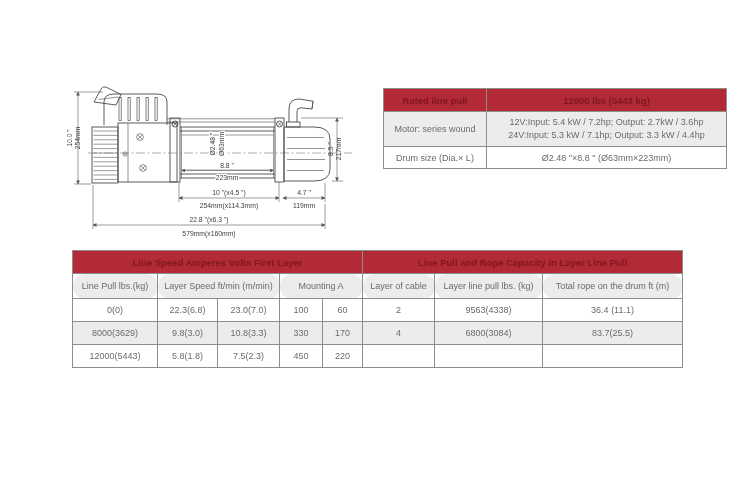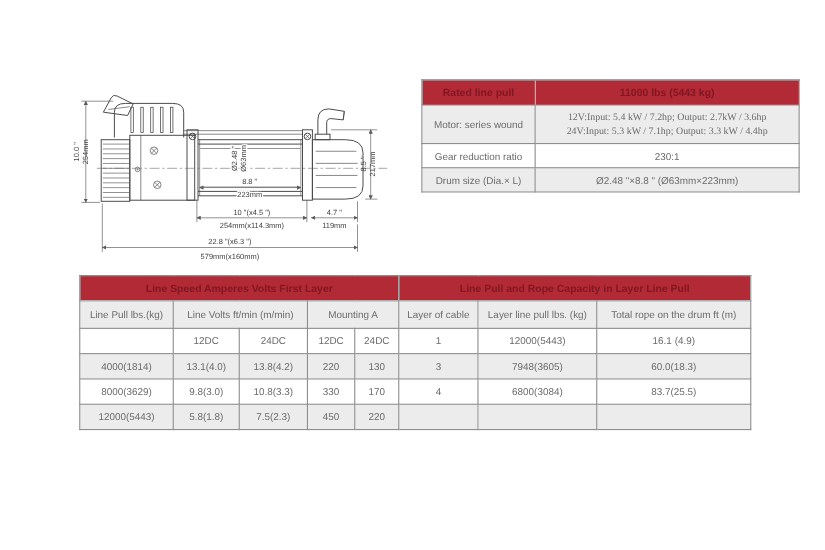--- a/index.html
+++ b/index.html
@@ -7,29 +7,29 @@
     position:relative;width:750px;height:500px;background:#ffffff;overflow:hidden;
     font-family:"Liberation Sans","DejaVu Sans",sans-serif;
   }
   
   table{border-collapse:collapse;table-layout:fixed;}
   td{border:1px solid #8d8d8d;text-align:center;vertical-align:middle;
      color:#6b6b6b;padding:1px 3px;overflow:hidden;white-space:nowrap;}
   tr:nth-child(even) td{background:#ececec;}
   tr.band-row td{background:#b22a35;color:#801722;font-weight:bold;border-color:#8d8d8d;}
   
-  table.spec{position:absolute;left:383px;top:72px;width:343px;font-size:9px;padding-left:12px;}
+  table.spec{position:absolute;left:383px;top:88px;width:343px;font-size:9px;padding-left:12px;}
   table.spec tr.band-row td{height:20px;font-size:9.5px;}
   table.spec td{height:19px;}
   table.spec tr.motor-row td{height:32px;}
-  table.spec td div{line-height:1.45;font-family:Liberation Serif, serif;}
+  table.spec td div{line-height:1.45;}
   
   table.perf{position:absolute;left:72px;top:250px;width:610px;font-size:9px;}
   table.perf tr.band-row td{height:20px;font-size:9.5px;}
-  table.perf tr.colhead td{height:22px;}
+  table.perf tr.colhead td{height:22px;border-radius:12px;}
   table.perf td{height:20px;}
   
   #diagram{position:absolute;left:60px;top:78px;}
   #diagram text{font-family:"Liberation Sans","DejaVu Sans",sans-serif;font-size:6.8px;fill:#3f3f3f;}
   .halo{stroke:#ffffff;stroke-width:2.4px;paint-order:stroke;}
 </style>
 </head>
 <body>
 
 <div id="canvas">
@@ -137,32 +137,28 @@
   </svg>
 
   <table class="spec">
     <colgroup>
         <col style="width:103px">
         <col style="width:240px">
       </colgroup>
     <tbody>
       <tr class="band-row">
         <td>Rated line pull</td>
-        <td>11000 lbs (5443 kg)</td>
+        <td>12000 lbs (5443 kg)</td>
       </tr>
       <tr class="motor-row">
         <td>Motor: series wound</td>
         <td>
           <div>12V:Input: 5.4 kW / 7.2hp; Output: 2.7kW / 3.6hp</div>
           <div>24V:Input: 5.3 kW / 7.1hp; Output: 3.3 kW / 4.4hp</div>
         </td>
-      </tr>
-      <tr>
-        <td>Gear reduction ratio</td>
-        <td>230:1</td>
       </tr>
       <tr>
         <td>Drum size (Dia.× L)</td>
         <td>Ø2.48 "×8.8 " (Ø63mm×223mm)</td>
       </tr>
     </tbody>
   </table>
 
   <table class="perf">
     <colgroup>
@@ -175,45 +171,35 @@
       <col style="width:108px">
         <col style="width:140px">
     </colgroup>
     <tbody>
       <tr class="band-row">
         <td colspan="5">Line Speed Amperes Volts First Layer</td>
         <td colspan="3">Line Pull and Rope Capacity in Layer Line Pull</td>
       </tr>
       <tr class="colhead">
         <td>Line Pull lbs.(kg)</td>
-        <td colspan="2">Line Volts ft/min (m/min)</td>
+        <td colspan="2">Layer Speed ft/min (m/min)</td>
         <td colspan="2">Mounting  A</td>
         <td>Layer of cable</td>
         <td>Layer line pull lbs. (kg)</td>
         <td>Total rope on the drum ft (m)</td>
       </tr>
       <tr>
-        <td></td>
-        <td>12DC</td>
-        <td>24DC</td>
-        <td>12DC</td>
-        <td>24DC</td>
-        <td>1</td>
-        <td>12000(5443)</td>
-        <td>16.1 (4.9)</td>
-      </tr>
-      <tr>
-        <td>4000(1814)</td>
-        <td>13.1(4.0)</td>
-        <td>13.8(4.2)</td>
-        <td>220</td>
-        <td>130</td>
-        <td>3</td>
-        <td>7948(3605)</td>
-        <td>60.0(18.3)</td>
+        <td>0(0)</td>
+        <td>22.3(6.8)</td>
+        <td>23.0(7.0)</td>
+        <td>100</td>
+        <td>60</td>
+        <td>2</td>
+        <td>9563(4338)</td>
+        <td>36.4 (11.1)</td>
       </tr>
       <tr>
         <td>8000(3629)</td>
         <td>9.8(3.0)</td>
         <td>10.8(3.3)</td>
         <td>330</td>
         <td>170</td>
         <td>4</td>
         <td>6800(3084)</td>
         <td>83.7(25.5)</td>

